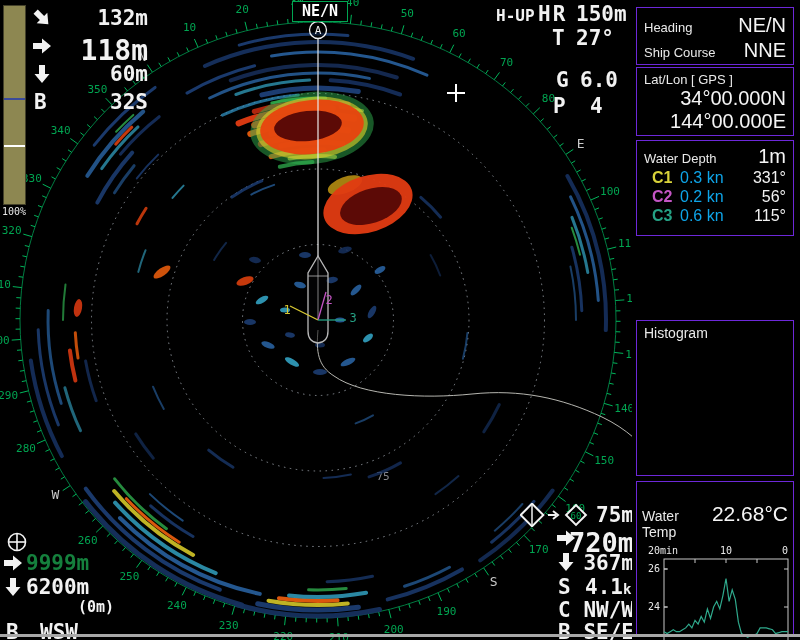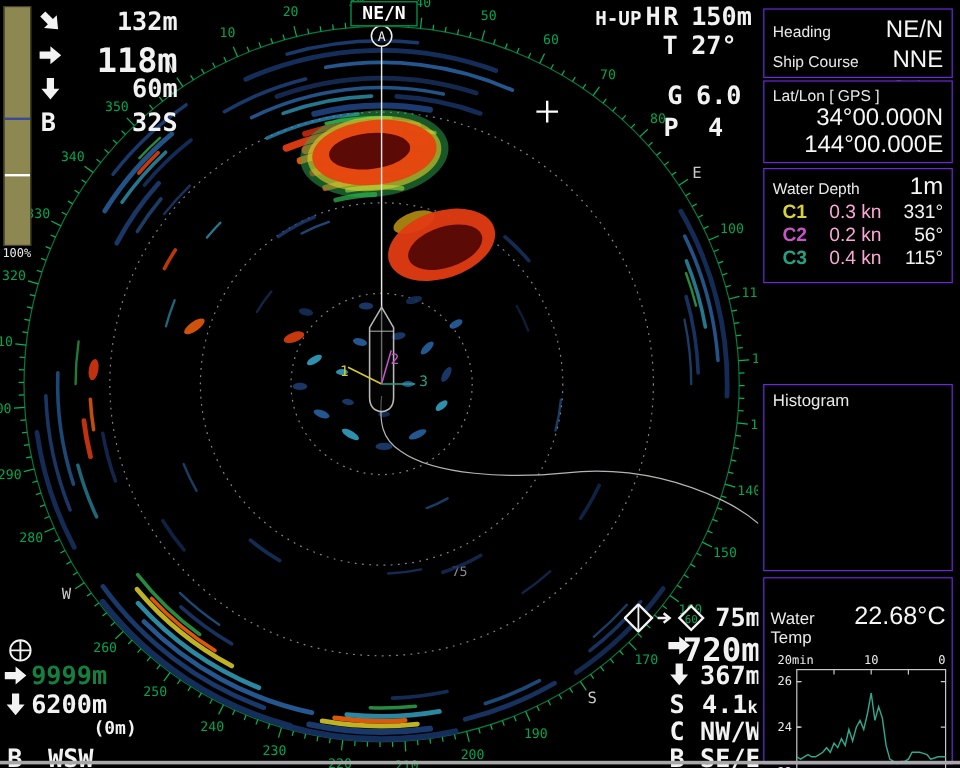--- a/index.html
+++ b/index.html
@@ -18,23 +18,23 @@
   #hdgbox{position:absolute;left:292px;top:1px;width:54px;height:19px;border:1px solid #00a551;
           background:#000;color:#fff;font:bold 15px "DejaVu Sans Mono",monospace;
           text-align:center;line-height:19px;}
   
   #panel{position:absolute;left:632px;top:0;width:168px;height:640px;background:#000;}
   .pbox{position:absolute;left:4px;width:158px;border:1px solid #6d28d9;background:#000;
         box-sizing:border-box;padding:4px 7px;}
   .plabel{font-size:13px;color:#e9e9e9;}
   .pval{font-size:20px;color:#f5f5f5;}
   .prow{display:flex;justify-content:space-between;align-items:baseline;margin-top:2px;}
-  .crow{display:flex;align-items:center;font-size:16px;margin-top:1px;gap:11px;}
+  .crow{display:flex;align-items:center;font-size:16px;margin-top:1px;}
   .ctag{width:28px;font-weight:bold;}
-  .cspd{flex:1;color:#f9a8d4;}
+  .cspd{flex:1;color:#0ea5e9;}
   .cdir{color:#f2f2f2;text-align:right;}
   .unit{font-size:14px;}
   #bottombar{position:absolute;left:0;top:634px;width:800px;height:3px;background:#a8a8a8;}
   svg text{font-family:"DejaVu Sans Mono",monospace;}
 </style>
 </head>
 <body>
 
 <div id="app">
 
@@ -524,21 +524,21 @@
         <span class="cspd">0.3 kn</span>
         <span class="cdir">331°</span>
         </div>
       <div class="crow">
           <span class="ctag" style="color:#c455c4;margin-left:8px;">C2</span>
         <span class="cspd">0.2 kn</span>
         <span class="cdir">56°</span>
         </div>
       <div class="crow">
           <span class="ctag" style="color:#25a184;margin-left:8px;">C3</span>
-        <span class="cspd">0.4 kn</span>
+        <span class="cspd">0.6 kn</span>
         <span class="cdir">115°</span>
         </div>
     </div>
     <div class="pbox" style="top:320px;height:156px;">
       <div class="plabel" style="font-size:14px;">Histogram</div>
     </div>
     <div class="pbox" style="top:481px;height:156px;padding:20px 5px;">
       <div class="prow" style="margin-top:0;">
           <span class="plabel" style="font-size:14px;">Water Temp</span>
         <span class="pval" style="font-size:21px;">22.68°C</span>

